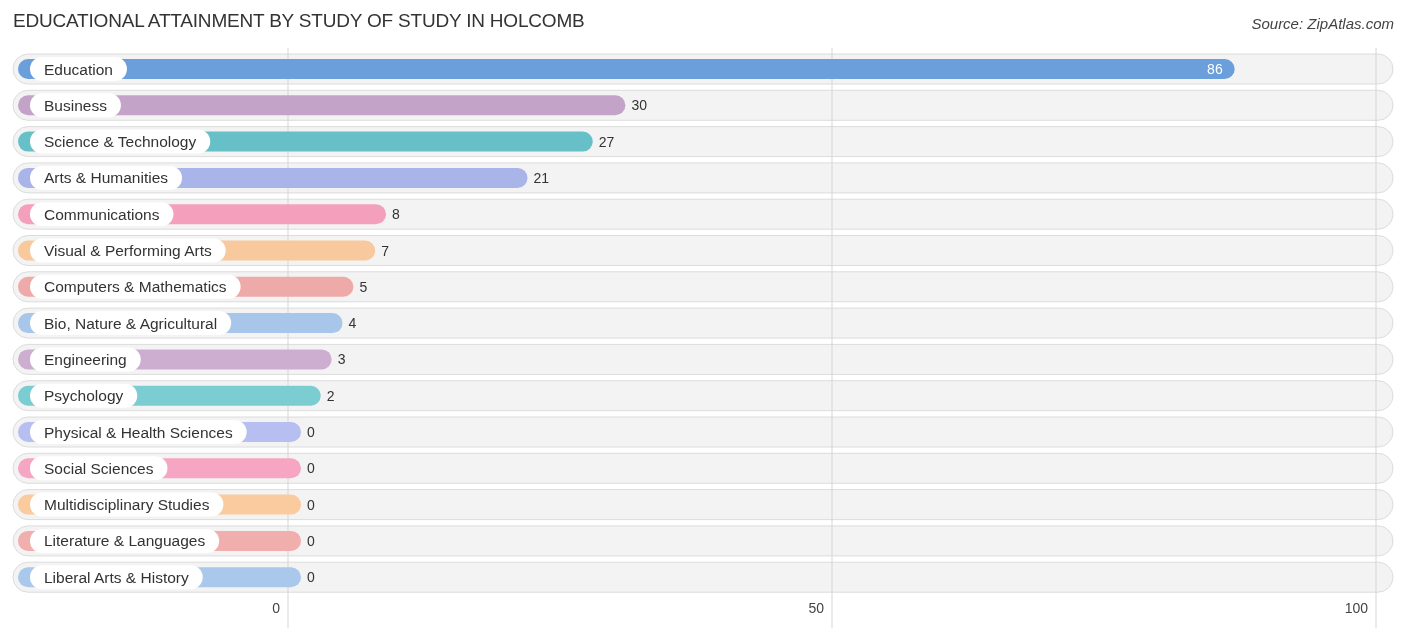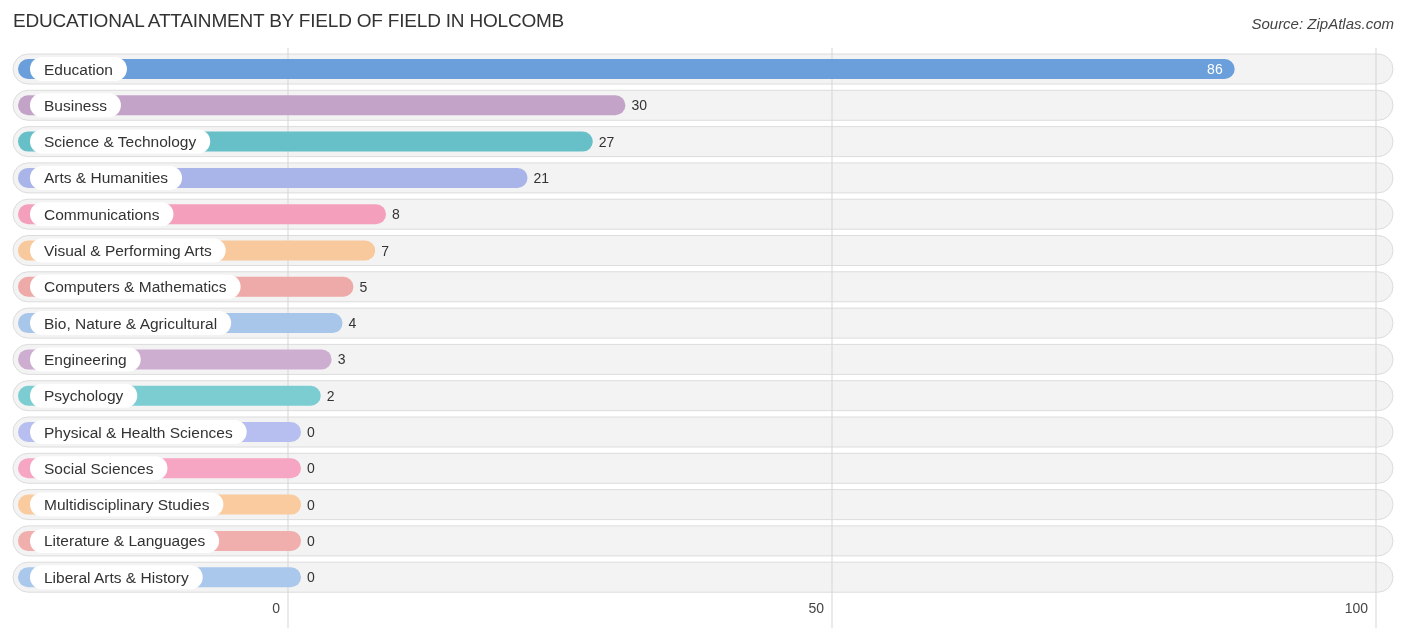--- a/index.html
+++ b/index.html
@@ -11,21 +11,21 @@
   .label-pill { fill: #ffffff; }
   .cat-label { font-size: 15.5px; fill: #333; font-family: "Liberation Sans", "DejaVu Sans", sans-serif; }
   .val-label { font-size: 14px; fill: #333; font-family: "Liberation Sans", "DejaVu Sans", sans-serif; }
   .val-label.inside { fill: #ffffff; }
   .tick-label { font-size: 14px; fill: #444; font-family: "Liberation Sans", "DejaVu Sans", sans-serif; }
   .grid { stroke: #d5d5d5; stroke-width: 1; }
 </style>
 </head>
 <body>
 
-<div class="title">EDUCATIONAL ATTAINMENT BY FIELD OF FIELD IN HOLCOMB</div>
+<div class="title">EDUCATIONAL ATTAINMENT BY STUDY OF STUDY IN HOLCOMB</div>
 <div class="source">Source: ZipAtlas.com</div>
 
 <svg id="chart" width="1406" height="631" xmlns="http://www.w3.org/2000/svg">
   <g id="rows-layer">
       <rect class="row-bg" x="13" y="54" width="1380" height="30" rx="15" ry="15"></rect>
       <rect class="row-bg" x="13" y="90.3" width="1380" height="30" rx="15" ry="15"></rect>
       <rect class="row-bg" x="13" y="126.6" width="1380" height="30" rx="15" ry="15"></rect>
       <rect class="row-bg" x="13" y="162.89999999999998" width="1380" height="30" rx="15" ry="15"></rect>
       <rect class="row-bg" x="13" y="199.2" width="1380" height="30" rx="15" ry="15"></rect>
       <rect class="row-bg" x="13" y="235.5" width="1380" height="30" rx="15" ry="15"></rect>

